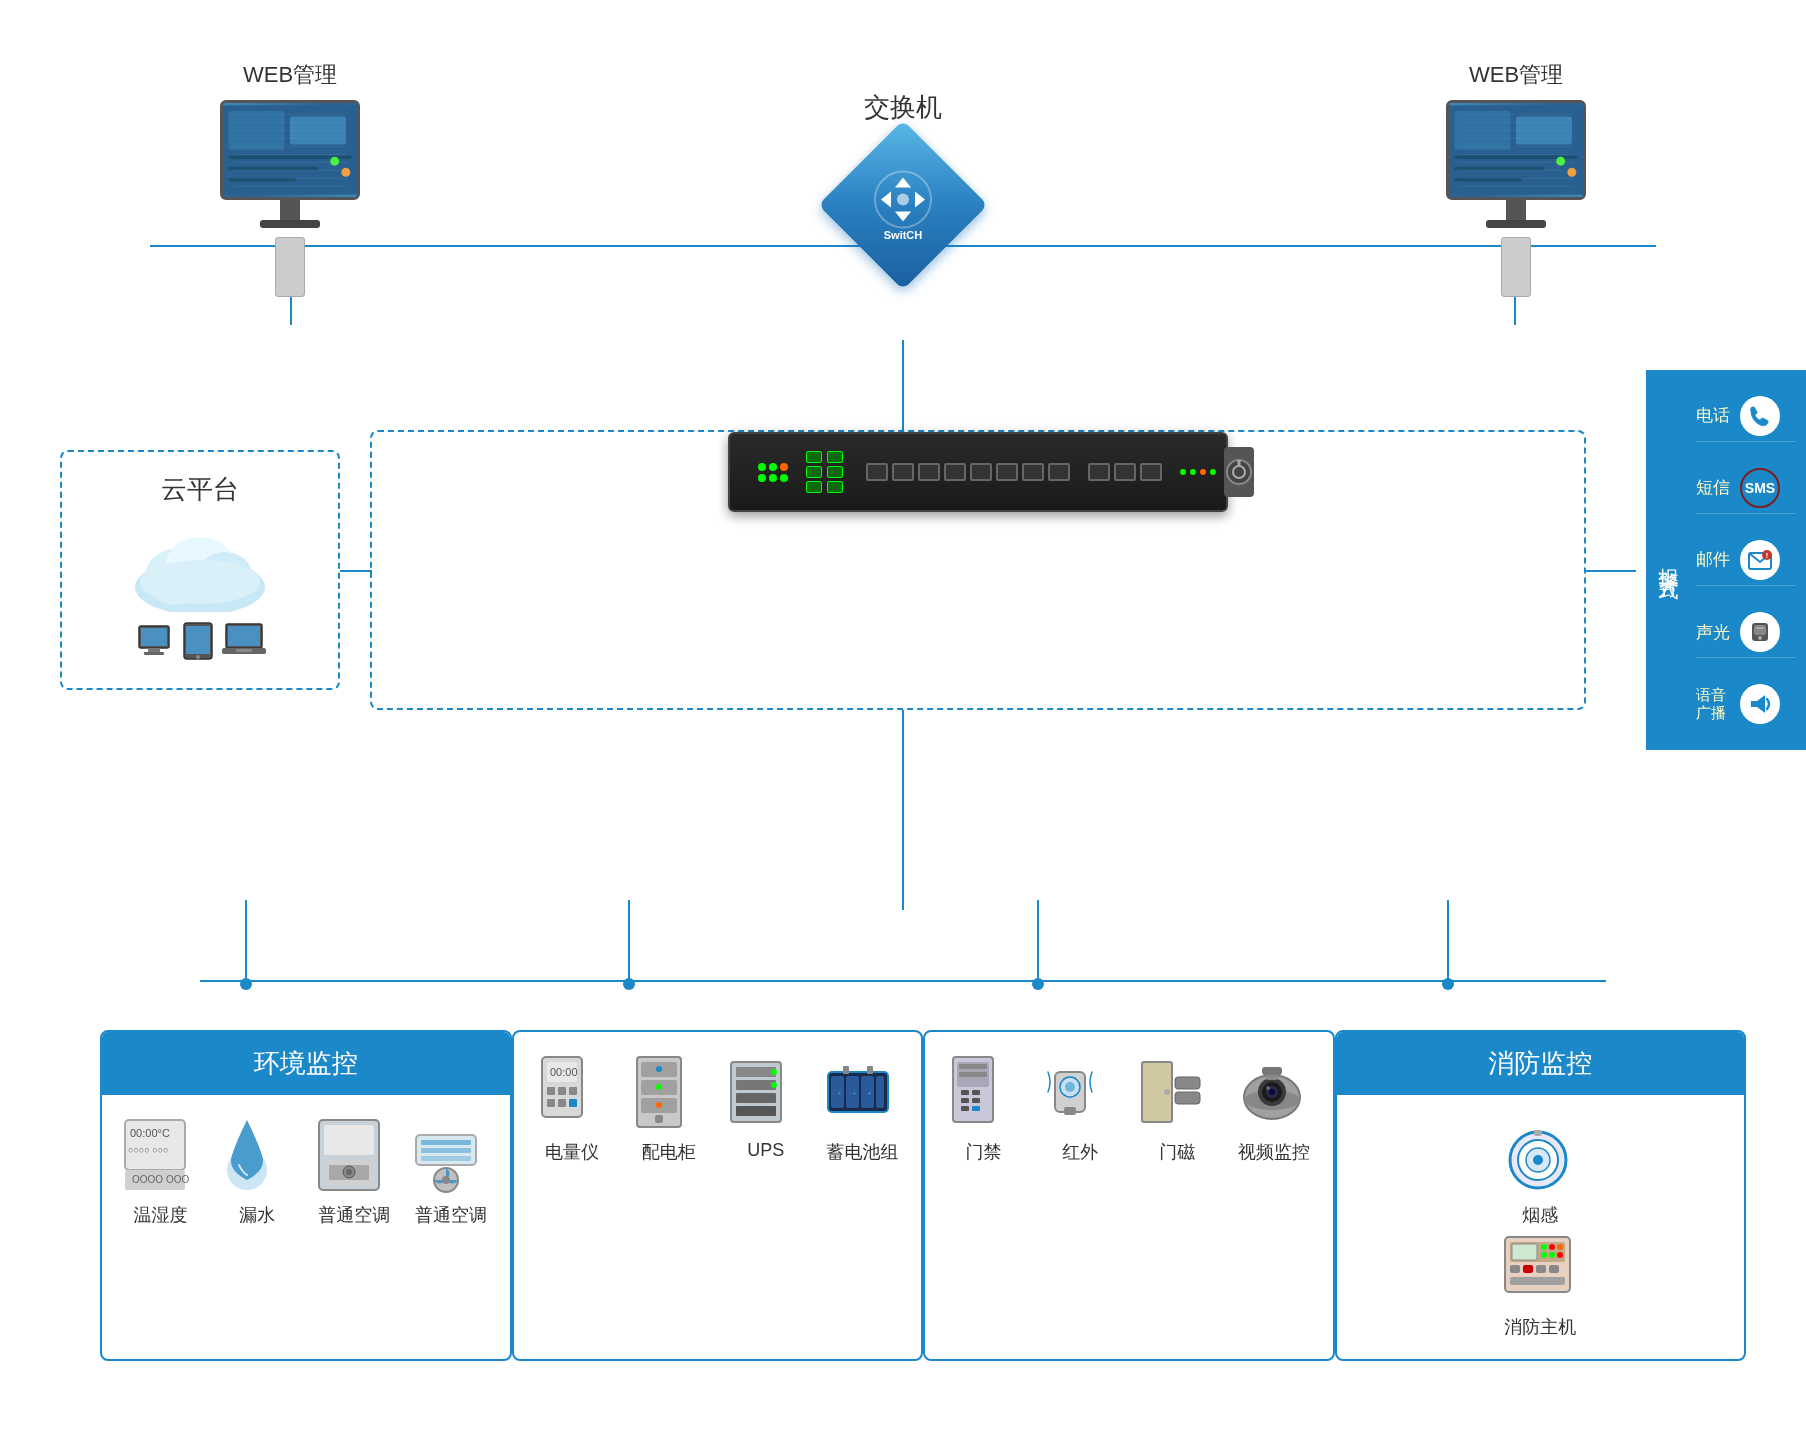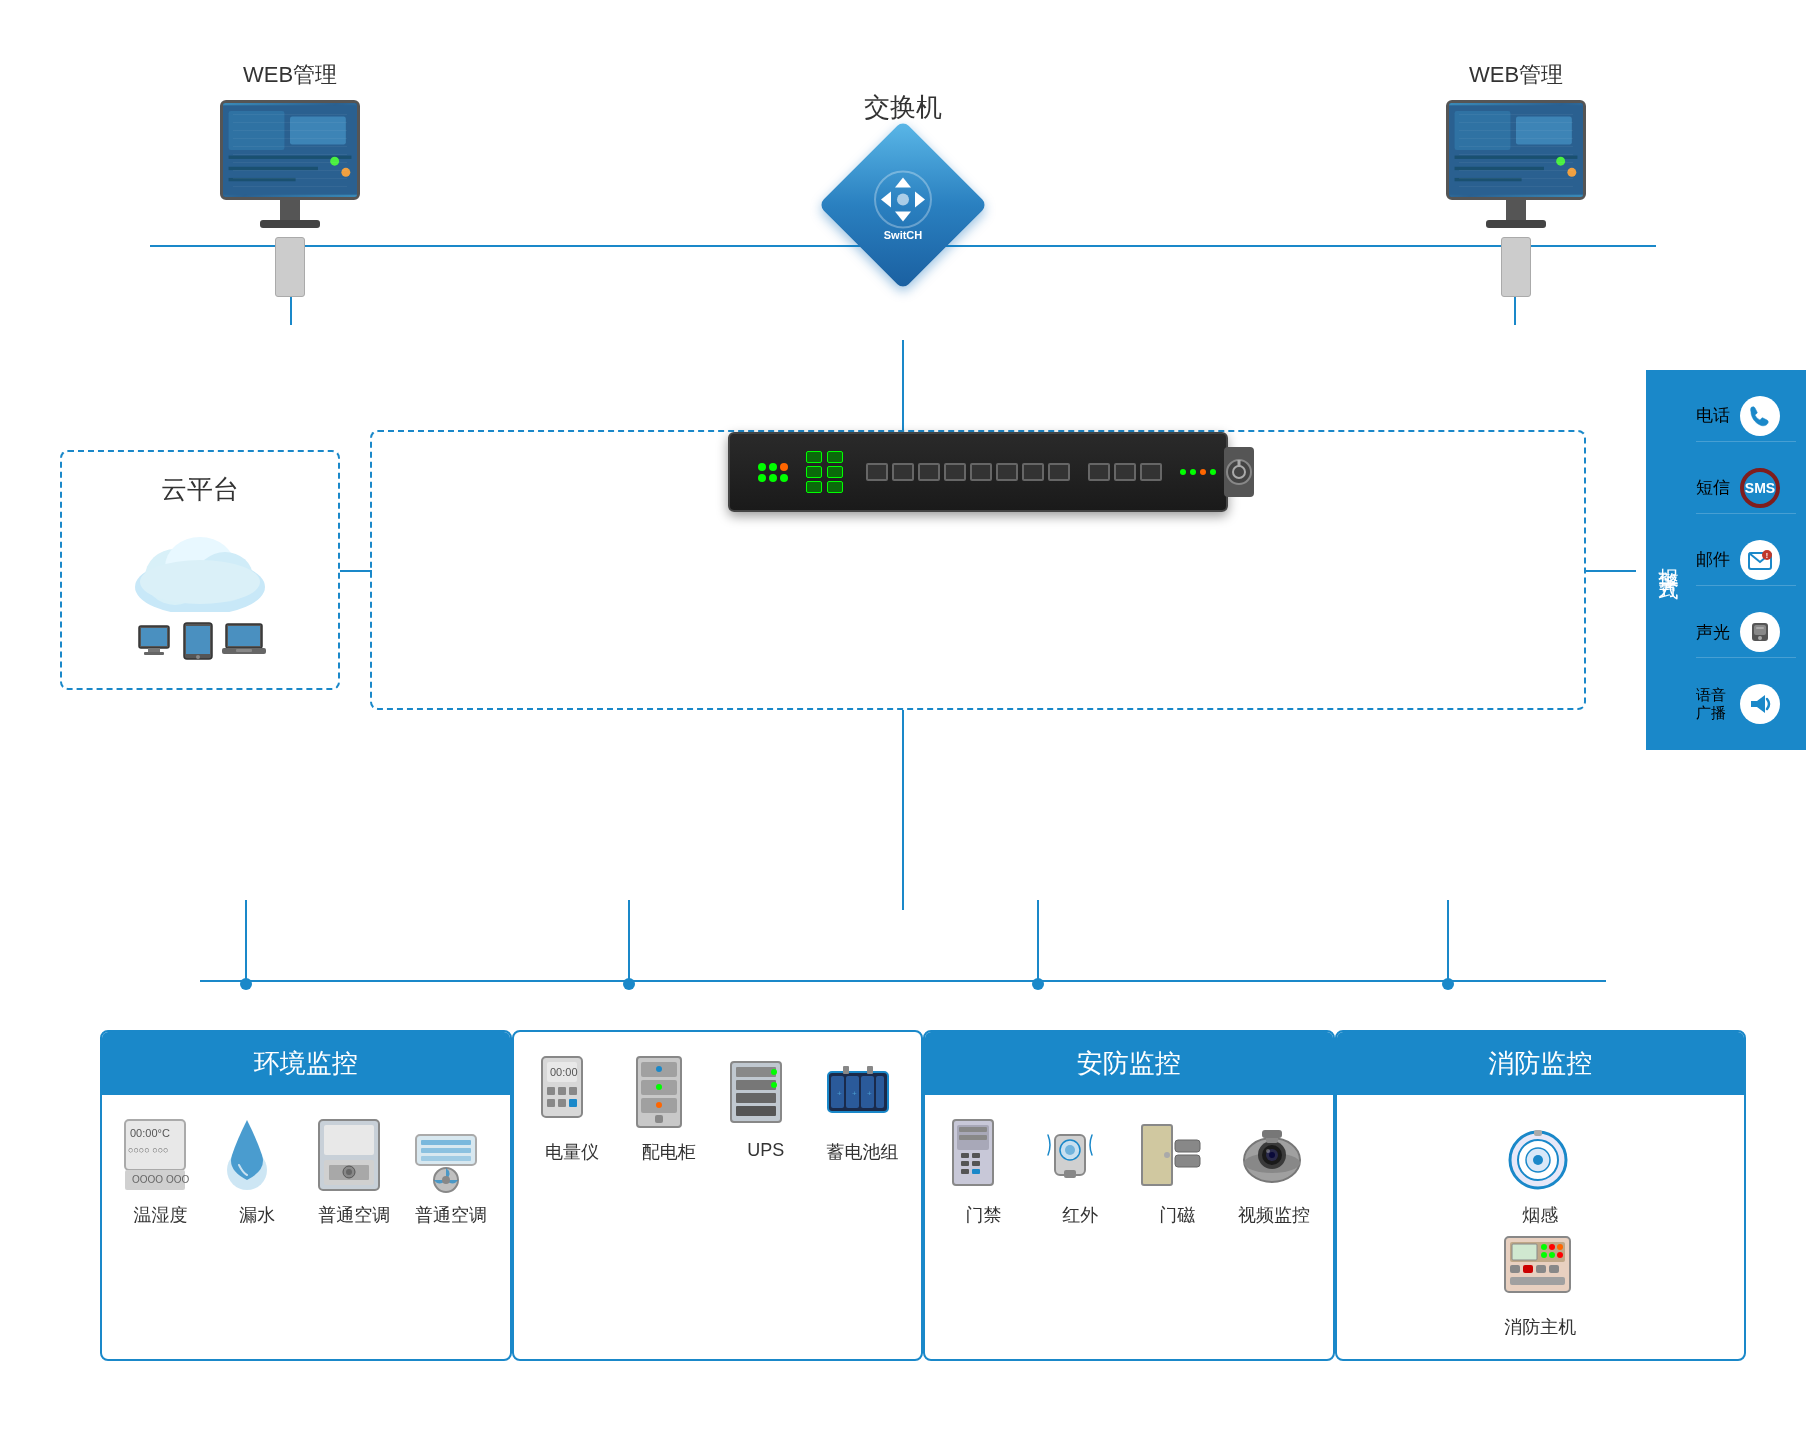--- a/index.html
+++ b/index.html
@@ -309,37 +309,37 @@
     }
     .alarm-item {
       display: flex;
       align-items: center;
       gap: 8px;
       padding: 5px 0;
       border-bottom: 1px solid rgba(255,255,255,0.2);
     }
     .alarm-item:last-child { border-bottom: none; }
     .alarm-item-label {
-      color: #000000;
+      color: #fef9c3;
       font-size: 17px;
       min-width: 36px;
     }
     .alarm-item-icon {
       width: 40px;
       height: 40px;
       background: white;
       border-radius: 50%;
       display: flex;
       align-items: center;
       justify-content: center;
       font-size: 20px;
     }
     .alarm-item-icon.sms-icon {
       background: #1a88c9;
-      border: 4px solid #7f1d1d;
+      border: 2px solid #7f1d1d;
       color: white;
       font-size: 14px;
       font-weight: bold;
     }
     .alarm-item-icon.mail-icon { background: white; }
     .alarm-item-icon.sound-icon { background: white; }
     .alarm-item-icon.broadcast-icon { background: white; }
 
     
     .line-main-to-bottom {
@@ -850,23 +850,20 @@
               <text x="29" y="44" font-size="8" fill="#4a9ccf">+</text>
               <text x="44" y="44" font-size="8" fill="#4a9ccf">+</text>
             </svg>
           </div>
           <div class="cat-label">蓄电池组</div>
         </div>
       </div>
     </div>
 
     <div class="category-box">
-      <div class="category-header">
-        <span>安防监控</span>
-      </div>
       <div class="category-items">
 
         <div class="cat-item">
           <div class="cat-icon">
             <svg width="60" height="80" viewBox="0 0 60 80">
               <rect x="10" y="5" width="40" height="65" rx="3" fill="#c8c8d8" stroke="#888" stroke-width="2"></rect>
               <rect x="14" y="10" width="32" height="25" rx="2" fill="#a8a8b8"></rect>
               <rect x="16" y="12" width="28" height="5" rx="1" fill="#888"></rect>
               <rect x="16" y="20" width="28" height="5" rx="1" fill="#888"></rect>
               <rect x="18" y="38" width="8" height="5" rx="1" fill="#555"></rect>

